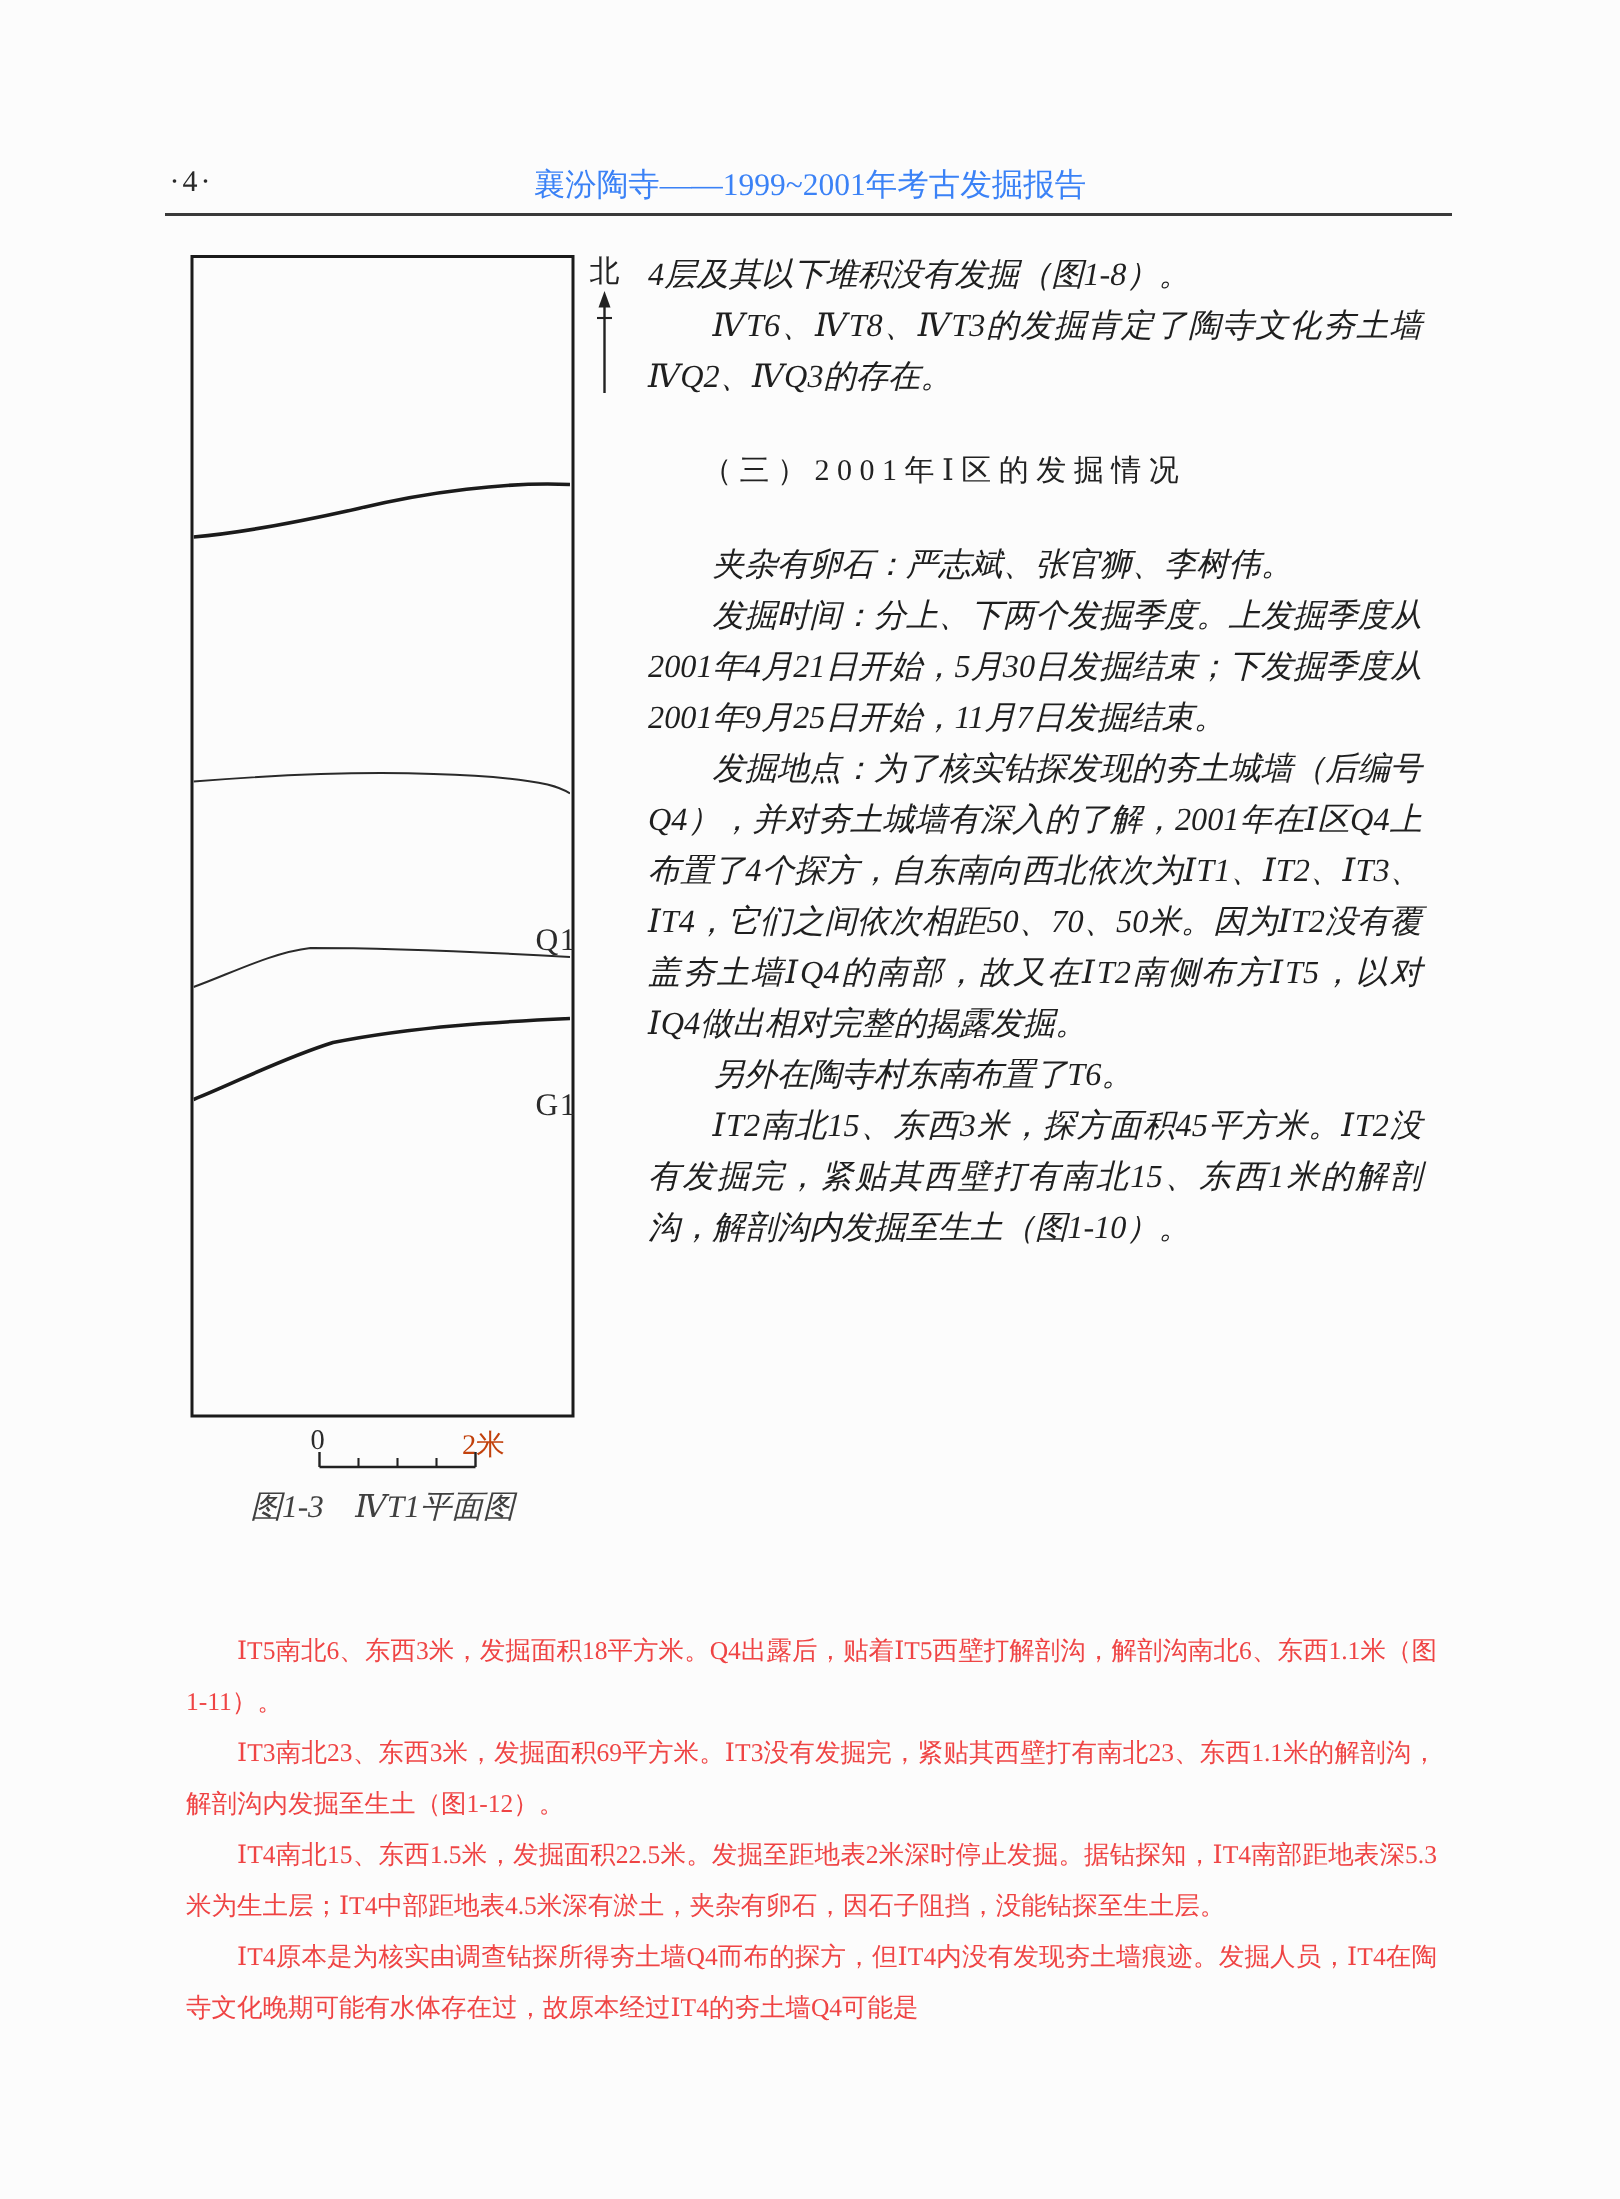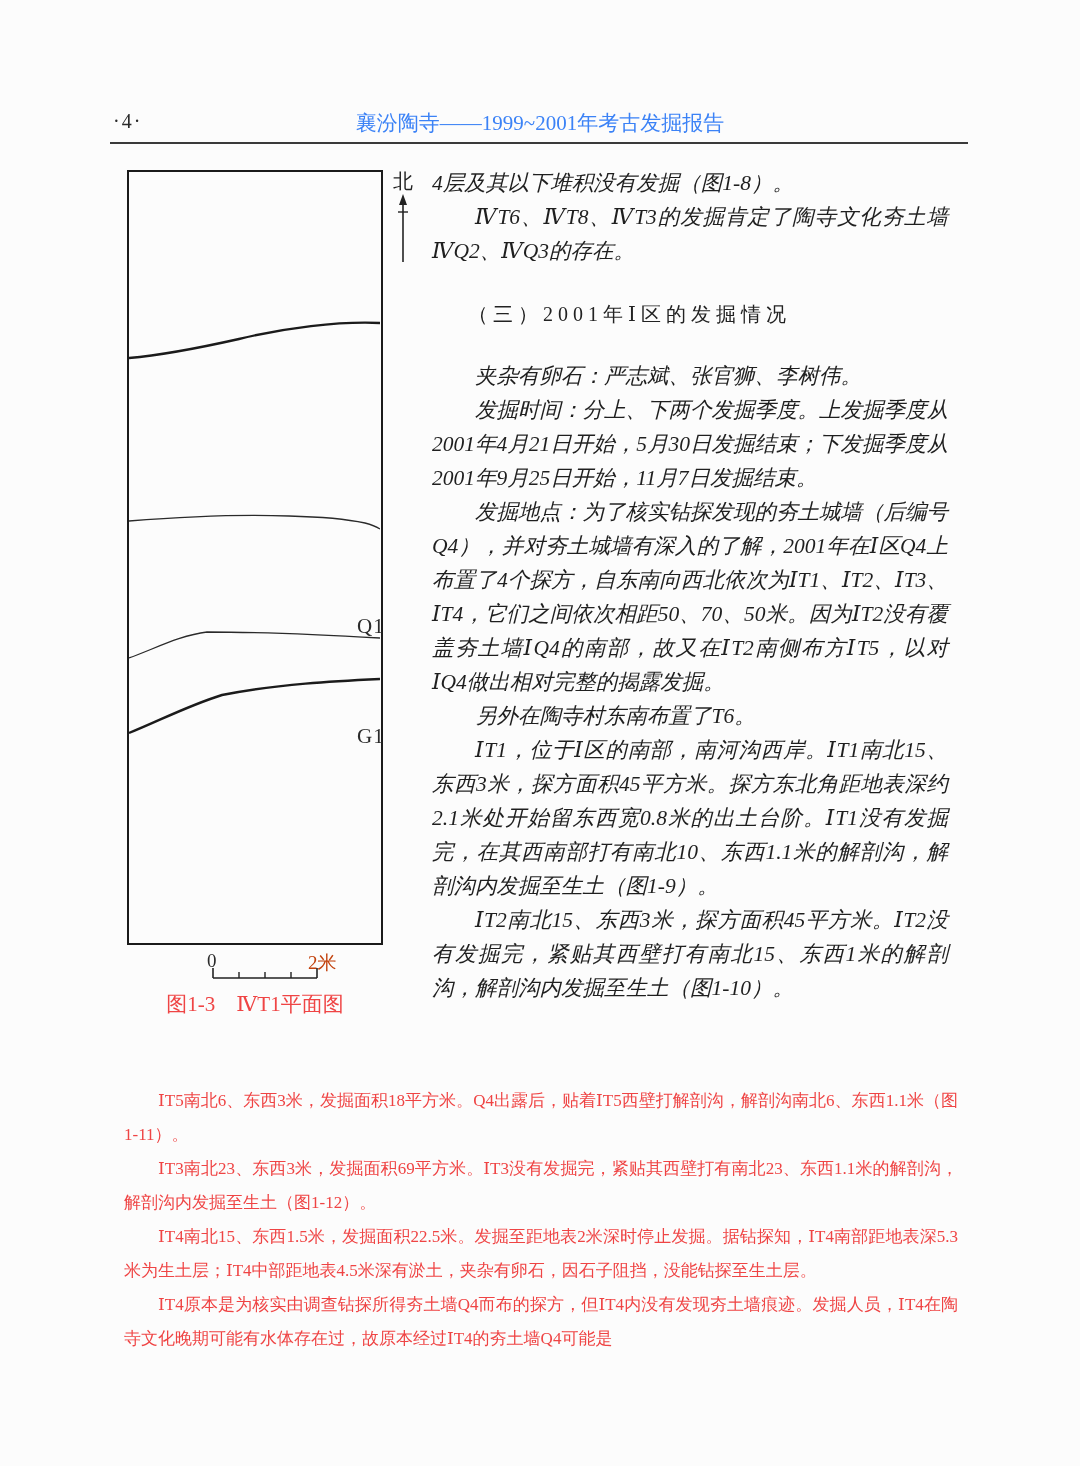--- a/index.html
+++ b/index.html
@@ -84,21 +84,22 @@
     position: absolute; left: 108px; top: 0;
     font-size: 19px; color: #c2410c;
   }
   .scalebar svg { position: absolute; left: 0; top: 0; }
   .fig-caption {
     position: absolute;
     left: 127px; top: 990px;
     width: 256px;
     text-align: center;
     font-size: 21px;
-    color: #ef4444;
+    color: #404040;
+    font-style: italic;
   }
 
   
   .col-right {
     position: absolute;
     left: 432px; top: 166px;
     width: 516px;
     font-size: 21.5px;
     line-height: 34px;
     text-align: justify;
@@ -174,21 +175,20 @@
   <div class="fig-caption">图1-3　ⅣT1平面图</div>
 
   <div class="col-right">
     <p class="noindent">4层及其以下堆积没有发掘（图1-8）。</p>
     <p>ⅣT6、ⅣT8、ⅣT3的发掘肯定了陶寺文化夯土墙ⅣQ2、ⅣQ3的存在。</p>
     <h2 class="section-heading">（三）2001年Ⅰ区的发掘情况</h2>
     <p>夹杂有卵石：严志斌、张官狮、李树伟。</p>
     <p>发掘时间：分上、下两个发掘季度。上发掘季度从2001年4月21日开始，5月30日发掘结束；下发掘季度从2001年9月25日开始，11月7日发掘结束。</p>
     <p>发掘地点：为了核实钻探发现的夯土城墙（后编号Q4），并对夯土城墙有深入的了解，2001年在Ⅰ区Q4上布置了4个探方，自东南向西北依次为ⅠT1、ⅠT2、ⅠT3、ⅠT4，它们之间依次相距50、70、50米。因为ⅠT2没有覆盖夯土墙ⅠQ4的南部，故又在ⅠT2南侧布方ⅠT5，以对ⅠQ4做出相对完整的揭露发掘。</p>
     <p>另外在陶寺村东南布置了T6。</p>
-    <p>ⅠT1，位于Ⅰ区的南部，南河沟西岸。ⅠT1南北15、东西3米，探方面积45平方米。探方东北角距地表深约2.1米处开始留东西宽0.8米的出土台阶。ⅠT1没有发掘完，在其西南部打有南北10、东西1.1米的解剖沟，解剖沟内发掘至生土（图1-9）。</p>
     <p>ⅠT2南北15、东西3米，探方面积45平方米。ⅠT2没有发掘完，紧贴其西壁打有南北15、东西1米的解剖沟，解剖沟内发掘至生土（图1-10）。</p>
   </div>
 
   <div class="bottom-block">
     <p>ⅠT5南北6、东西3米，发掘面积18平方米。Q4出露后，贴着ⅠT5西壁打解剖沟，解剖沟南北6、东西1.1米（图1-11）。</p>
     <p>ⅠT3南北23、东西3米，发掘面积69平方米。ⅠT3没有发掘完，紧贴其西壁打有南北23、东西1.1米的解剖沟，解剖沟内发掘至生土（图1-12）。</p>
     <p>ⅠT4南北15、东西1.5米，发掘面积22.5米。发掘至距地表2米深时停止发掘。据钻探知，ⅠT4南部距地表深5.3米为生土层；ⅠT4中部距地表4.5米深有淤土，夹杂有卵石，因石子阻挡，没能钻探至生土层。</p>
     <p>ⅠT4原本是为核实由调查钻探所得夯土墙Q4而布的探方，但ⅠT4内没有发现夯土墙痕迹。发掘人员，ⅠT4在陶寺文化晚期可能有水体存在过，故原本经过ⅠT4的夯土墙Q4可能是</p>
   </div>
 

